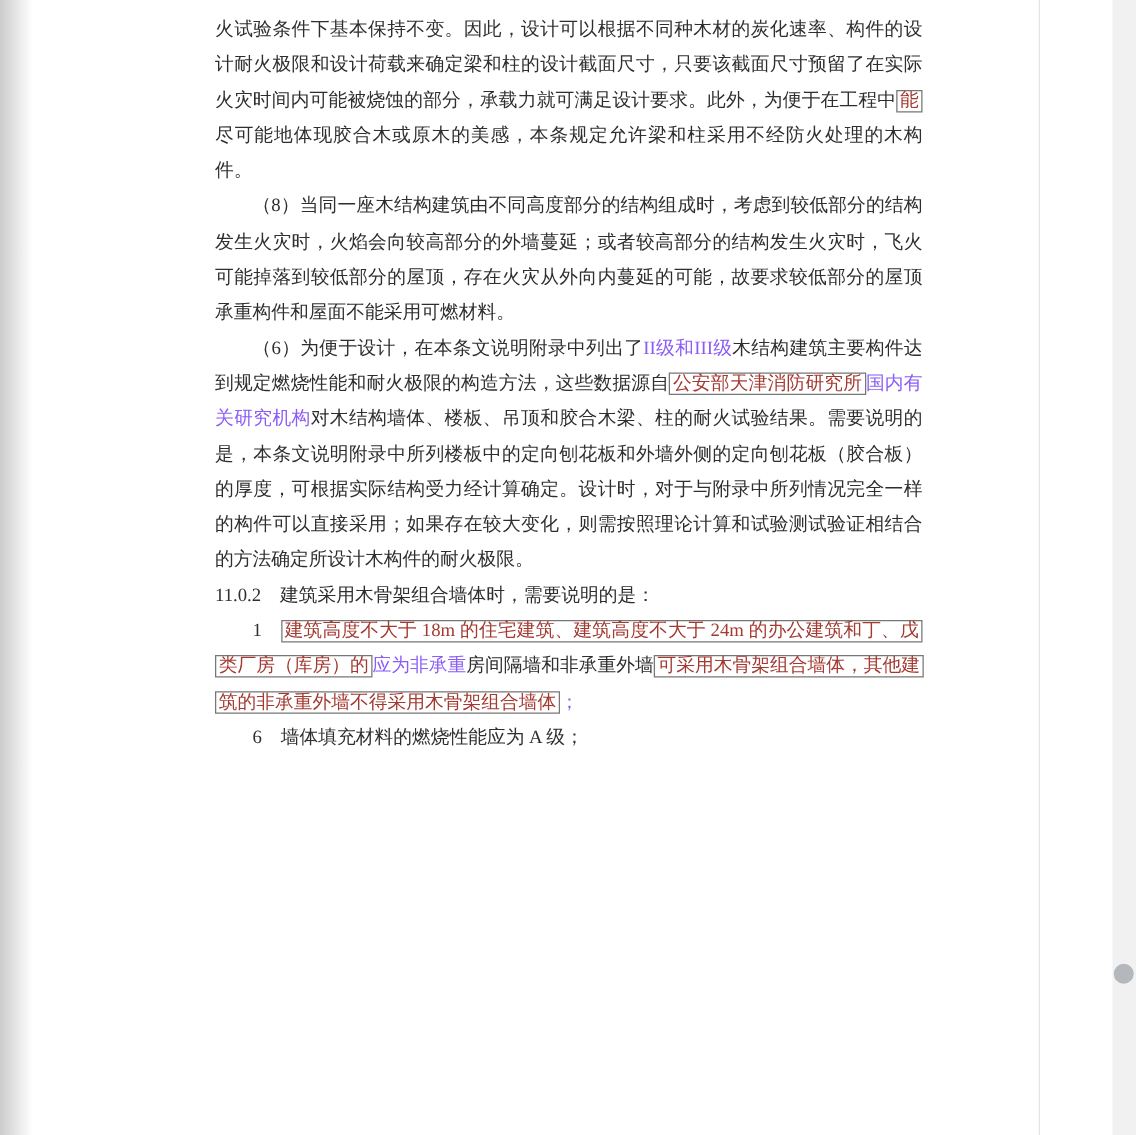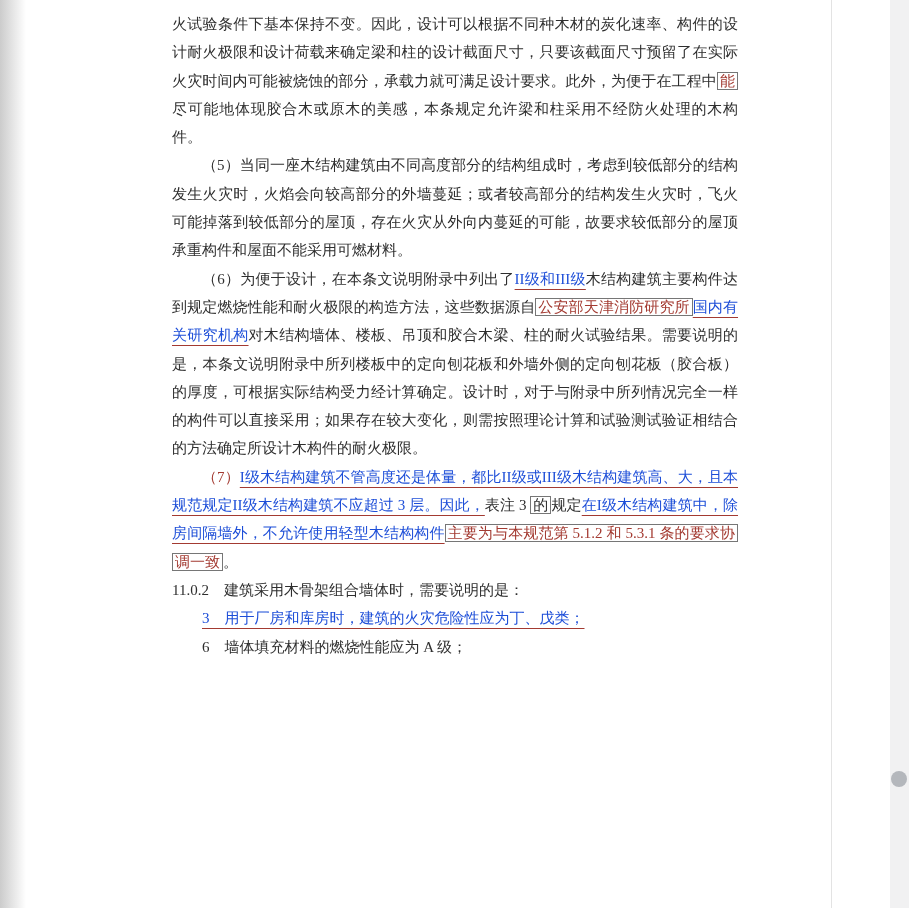--- a/index.html
+++ b/index.html
@@ -59,22 +59,21 @@
     color: #2e2e2e;
   }
   .text-area p {
     margin: 0;
     padding: 0;
   }
   .text-area p.indent { text-indent: 2em; }
   .run-k  { color: #2e2e2e; }
   .run-r  { color: #a33a31; }
   .run-ru {
-    color: #1d4ed8;
-    text-decoration: underline;
+    color: #8b5cf6;
     text-decoration-color: #a33a31;
     text-decoration-thickness: 1px;
     text-underline-offset: 5px;
   }
   .run-rb {
     color: #a33a31;
     border: 1px solid #767676;
     padding: 0px 2px;
     box-decoration-break: clone;
     -webkit-box-decoration-break: clone;
@@ -90,20 +89,19 @@
 </head>
 <body>
 
 <div class="viewport">
   <div class="left-shadow"></div>
   <div class="page-right-border"></div>
   <div class="scroll-gutter"></div>
   <div class="scroll-dot"></div>
   <div class="text-area">
       <p class="para"><span class="run-k">火试验条件下基本保持不变。因此，设计可以根据不同种木材的炭化速率、构件的设计耐火极限和设计荷载来确定梁和柱的设计截面尺寸，只要该截面尺寸预留了在实际火灾时间内可能被烧蚀的部分，承载力就可满足设计要求。此外，为便于在工程中</span><span class="run-rb">能</span><span class="run-k">尽可能地体现胶合木或原木的美感，本条规定允许梁和柱采用不经防火处理的木构件。</span></p>
-      <p class="para indent"><span class="run-k">（5）当同一座木结构建筑由不同高度部分的结构组成时，考虑到较低部分的结构发生火灾时，火焰会向较高部分的外墙蔓延；或者较高部分的结构发生火灾时，飞火可能掉落到较低部分的屋顶，存在火灾从外向内蔓延的可能，故要求较低部分的屋顶承重构件和屋面不能采用可燃材料。</span></p>
+      <p class="para indent"><span class="run-k">（8）当同一座木结构建筑由不同高度部分的结构组成时，考虑到较低部分的结构发生火灾时，火焰会向较高部分的外墙蔓延；或者较高部分的结构发生火灾时，飞火可能掉落到较低部分的屋顶，存在火灾从外向内蔓延的可能，故要求较低部分的屋顶承重构件和屋面不能采用可燃材料。</span></p>
       <p class="para indent"><span class="run-k">（6）为便于设计，在本条文说明附录中列出了</span><span class="run-ru">II级和III级</span><span class="run-k">木结构建筑主要构件达到规定燃烧性能和耐火极限的构造方法，这些数据源自</span><span class="run-rb">公安部天津消防研究所</span><span class="run-ru">国内有关研究机构</span><span class="run-k">对木结构墙体、楼板、吊顶和胶合木梁、柱的耐火试验结果。需要说明的是，本条文说明附录中所列楼板中的定向刨花板和外墙外侧的定向刨花板（胶合板）的厚度，可根据实际结构受力经计算确定。设计时，对于与附录中所列情况完全一样的构件可以直接采用；如果存在较大变化，则需按照理论计算和试验测试验证相结合的方法确定所设计木构件的耐火极限。</span></p>
-      <p class="para indent"><span class="run-r">（7）</span><span class="run-ru">I级木结构建筑不管高度还是体量，都比II级或III级木结构建筑高、大，且本规范规定II级木结构建筑不应超过 3 层。因此，</span><span class="run-k">表注 3 </span><span class="run-kb">的</span><span class="run-k">规定</span><span class="run-ru">在I级木结构建筑中，除房间隔墙外，不允许使用轻型木结构构件</span><span class="run-rb">主要为与本规范第 5.1.2 和 5.3.1 条的要求协调一致</span><span class="run-k">。</span></p>
       <p class="para"><span class="run-k">11.0.2　建筑采用木骨架组合墙体时，需要说明的是：</span></p>
-      <p class="para indent"><span class="run-ru">3　用于厂房和库房时，建筑的火灾危险性应为丁、戊类；</span></p>
+      <p class="para indent"><span class="run-k">1　</span><span class="run-rb">建筑高度不大于 18m 的住宅建筑、建筑高度不大于 24m 的办公建筑和丁、戊类厂房（库房）的</span><span class="run-ru">应为非承重</span><span class="run-k">房间隔墙和非承重外墙</span><span class="run-rb">可采用木骨架组合墙体，其他建筑的非承重外墙不得采用木骨架组合墙体</span><span class="run-ru">；</span></p>
       <p class="para indent"><span class="run-k">6　墙体填充材料的燃烧性能应为 A 级；</span></p>
     </div>
 </div>
 
 </body></html>

